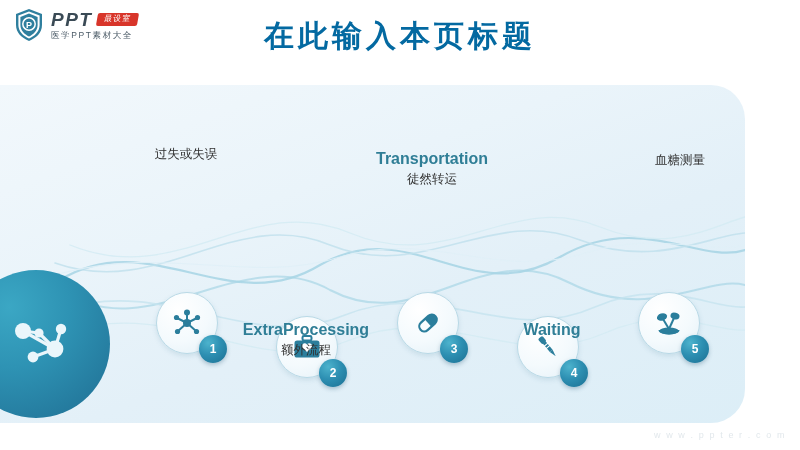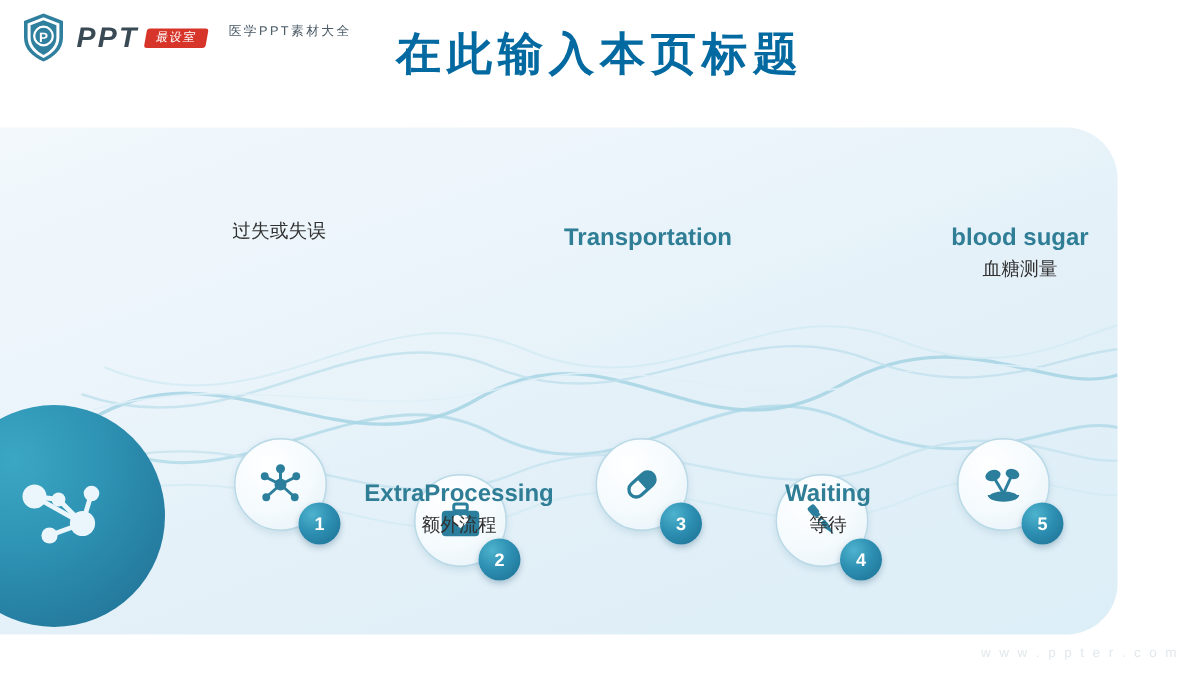--- a/index.html
+++ b/index.html
@@ -11,21 +11,21 @@
     position:relative;
   }
 
   
   #logo{
     position:absolute;left:14px;top:8px;
     display:flex;align-items:center;gap:7px;
   }
   #shield{position:relative;width:30px;height:34px;flex:none;}
   #shield svg{display:block;}
-  #logo-texts{display:flex;gap:14px;}
+  #logo-texts{display:flex;flex-direction:column;gap:2px;}
   #logo-row1{display:flex;align-items:center;gap:5px;}
   #ppt-word{
     font-size:19px;font-weight:bold;color:#3a4a55;
     letter-spacing:1.5px;font-style:italic;line-height:1;
   }
   #red-badge{
     background:#d8352a;color:#fff;font-size:8px;
     padding:2px 7px 2px 7px;border-radius:2px;
     letter-spacing:1px;line-height:1.1;
     transform:skewX(-10deg);
@@ -236,25 +236,24 @@
   <div class="label-cn">过失或失误</div>
 </div>
 
 <div class="label" style="left:206px;top:320px;width:200px;">
   <div class="label-en">ExtraProcessing</div>
   <div class="label-cn">额外流程</div>
 </div>
 
 <div class="label" style="left:337px;top:149px;width:190px;">
   <div class="label-en">Transportation</div>
+  <div class="label-cn">徒然转运</div>
 </div>
 
 <div class="label" style="left:472px;top:320px;width:160px;text-align:center;">
   <div class="label-en">Waiting</div>
-  <div class="label-cn">等待</div>
 </div>
 
 <div class="label" style="left:590px;top:149px;width:180px;">
-  <div class="label-en">blood sugar</div>
   <div class="label-cn">血糖测量</div>
 </div>
 
 <div id="watermark">w w w . p p t e r . c o m</div>
 
 </body></html>

